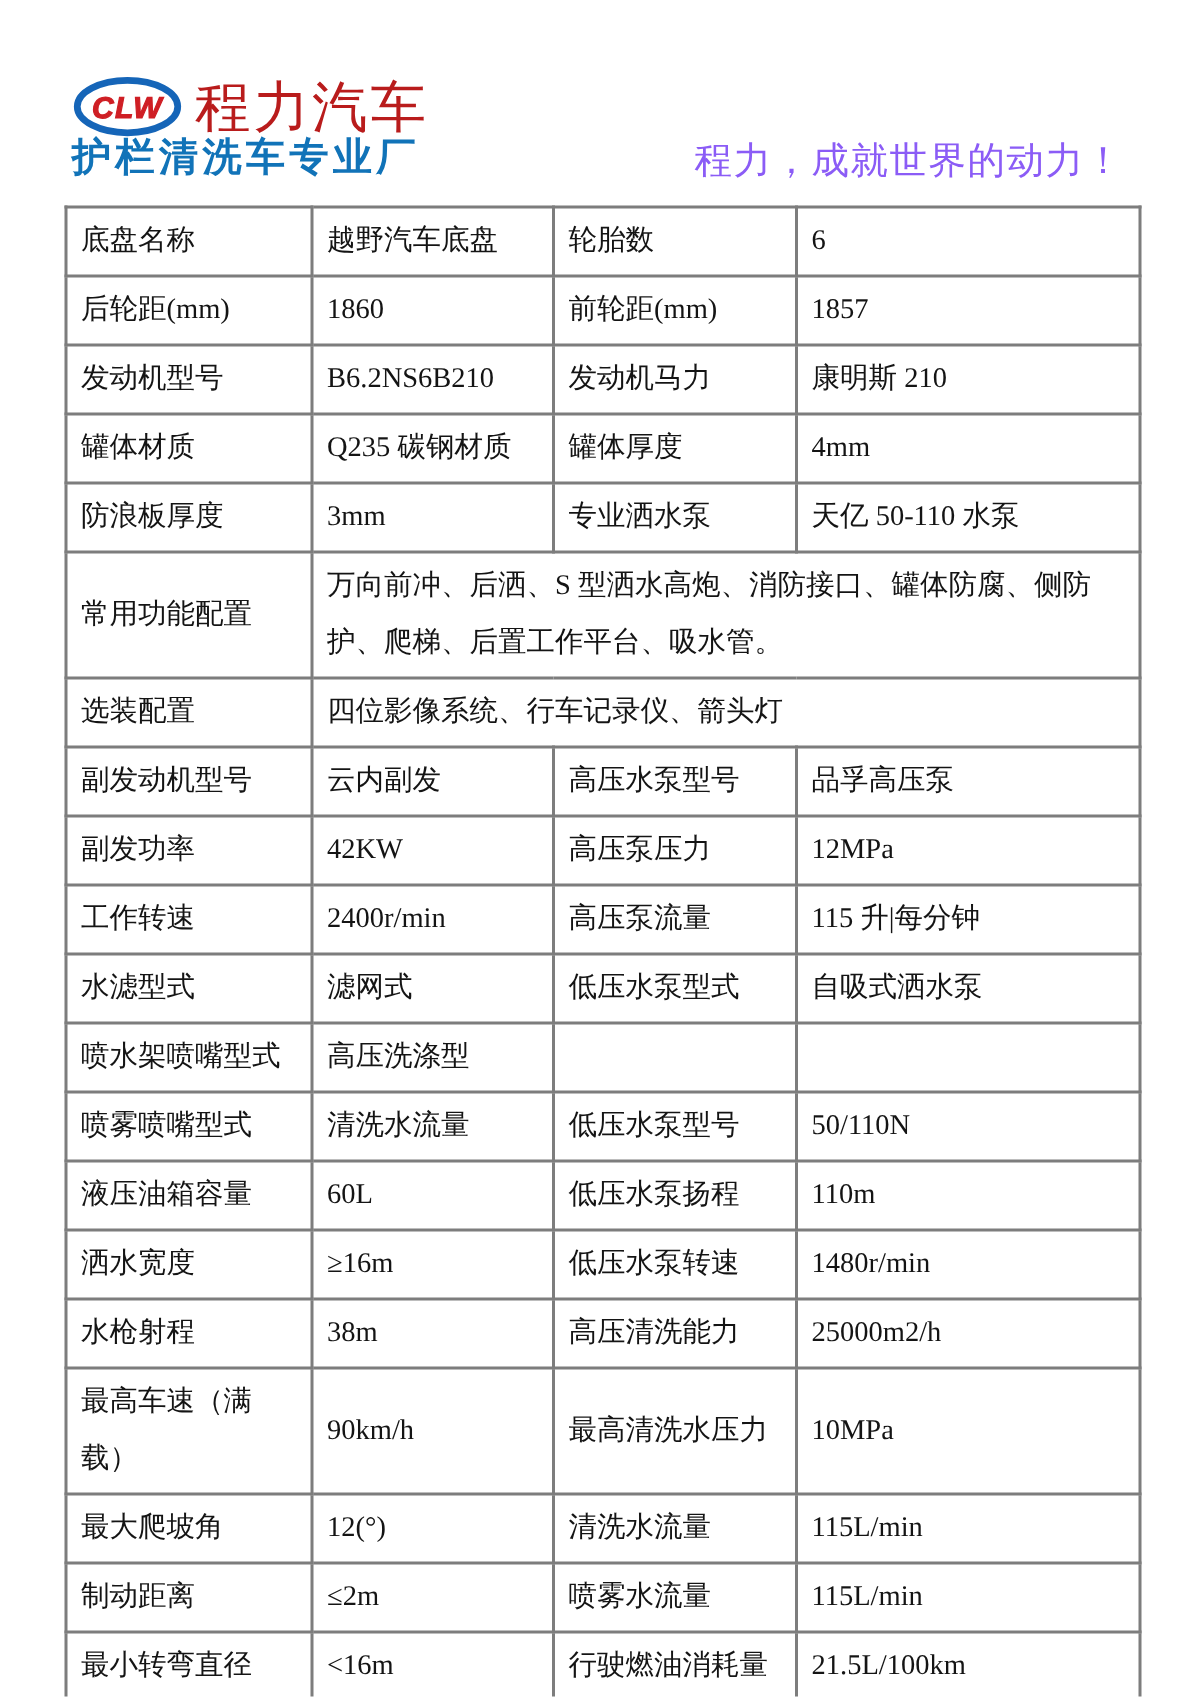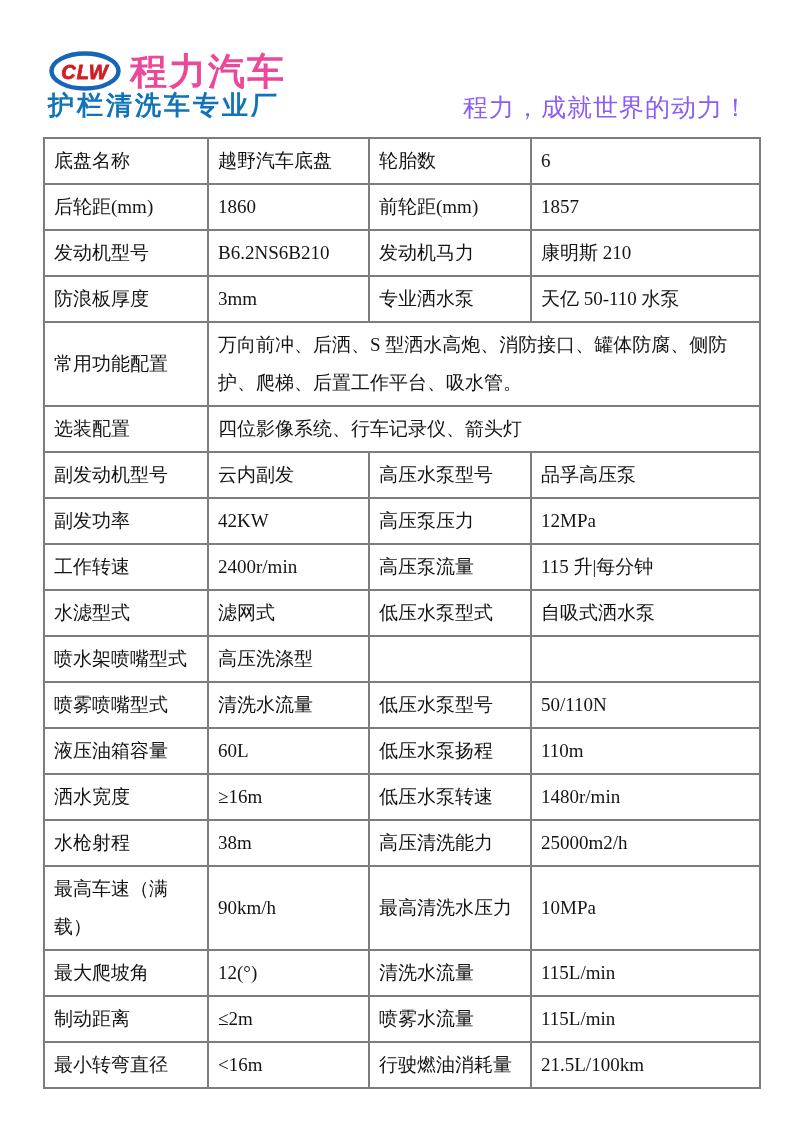--- a/index.html
+++ b/index.html
@@ -15,26 +15,26 @@
 
   
   .brand-row {
     position: absolute; left: 48px; top: 50px;
     display: flex; align-items: center; gap: 8px;
     height: 42px;
   }
   .logo-svg { display: block; }
   .brand-name {
     font-family: "Liberation Sans", "DejaVu Sans", sans-serif;
-    font-size: 37px; font-weight: bold; color: #ec4899;
+    font-size: 37px; font-weight: normal; color: #b91c1c;
     letter-spacing: 2px; line-height: 1;
   }
   .subtitle {
     position: absolute; left: 48px; top: 91px;
-    font-family: Liberation Sans, sans-serif;
+    font-family: Liberation Serif, serif;
     font-size: 26px; font-weight: bold; color: #1173b8;
     letter-spacing: 3px; line-height: 1.1;
   }
   .slogan {
     position: absolute; left: 463px; top: 94px;
     font-family: "Liberation Serif", "DejaVu Serif", serif;
     font-size: 25px; color: #8b5cf6;
     letter-spacing: 1px; line-height: 1.1;
   }
 
@@ -98,20 +98,26 @@
           <td>前轮距(mm)</td>
           <td>1857</td>
         </tr>
         <tr>
           <td>发动机型号</td>
           <td>B6.2NS6B210</td>
           <td>发动机马力</td>
           <td>康明斯 210</td>
         </tr>
         <tr>
+          <td>罐体材质</td>
+          <td>Q235 碳钢材质</td>
+          <td>罐体厚度</td>
+          <td>4mm</td>
+        </tr>
+        <tr>
           <td>防浪板厚度</td>
           <td>3mm</td>
           <td>专业洒水泵</td>
           <td>天亿 50-110 水泵</td>
         </tr>
         <tr>
           <td>常用功能配置</td>
           <td colspan="3">万向前冲、后洒、S 型洒水高炮、消防接口、罐体防腐、侧防护、爬梯、后置工作平台、吸水管。</td>
         </tr>
         <tr>

